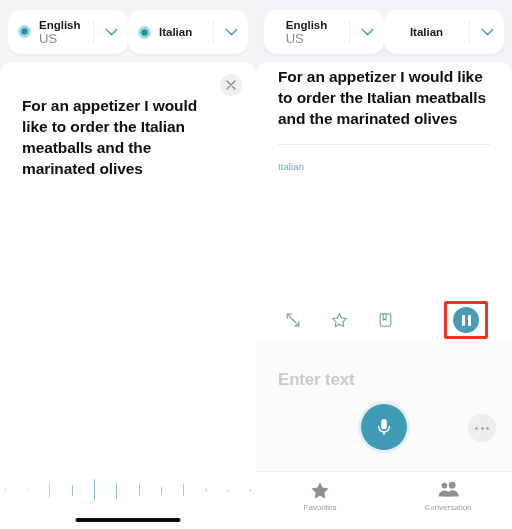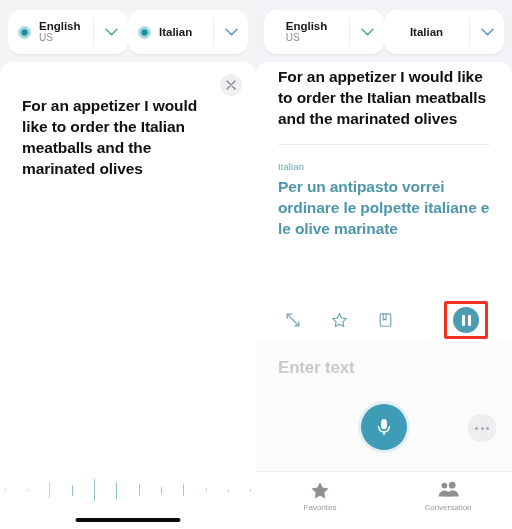--- a/index.html
+++ b/index.html
@@ -21,21 +21,21 @@
   .chip{
     background:#ffffff;border-radius:12px;height:44px;
     display:flex;align-items:center;flex:1;
     box-shadow:0 1px 2px rgba(0,0,0,.06);
     overflow:hidden;
   }
   .chip-main{flex:1;display:flex;align-items:center;gap:8px;padding-left:10px;min-width:0;}
   .chip.centered .chip-main{justify-content:center;padding-left:0;}
   .chip-texts{display:flex;flex-direction:column;line-height:1.05;min-width:0;}
   .lang-name{font-size:11.5px;font-weight:bold;color:#1a1a1c;white-space:nowrap;}
-  .lang-sub{font-size:10px;color:#8b8b90;white-space:nowrap;margin-top:1px;}
+  .lang-sub{font-size:13px;color:#8b8b90;white-space:nowrap;margin-top:1px;}
   .dot{
     width:13px;height:13px;border-radius:50%;flex:0 0 auto;
     background:radial-gradient(circle at 50% 50%, #1d8ea0 0%, #1d8ea0 24%, #9fd6de 45%, #cfeaef 100%);
   }
   .chip-div{width:1px;height:26px;background:#ececf0;flex:0 0 auto;}
   .chev{width:34px;display:flex;align-items:center;justify-content:center;flex:0 0 auto;}
   .chev svg{display:block;}
 
   
   .left-card{
@@ -84,21 +84,21 @@
     border:3px solid #f0321e;border-radius:2px;box-sizing:border-box;background:#fff;
   }
   .play-btn{
     position:relative;width:26px;height:26px;border-radius:50%;background:#4b9cb3;
     display:flex;align-items:center;justify-content:center;gap:3px;
   }
   .pbar{width:3px;height:11px;background:#ffffff;border-radius:1px;}
 
   
   .input-area{position:absolute;left:0;right:0;top:342px;bottom:58px;background:#fbfbfc;}
-  .enter-text{position:absolute;left:22px;top:16px;font-size:17px;font-weight:bold;color:#c9cace;letter-spacing:-.2px;}
+  .enter-text{position:absolute;left:22px;top:28px;font-size:17px;font-weight:bold;color:#c9cace;letter-spacing:-.2px;}
   .mic-btn{
     position:absolute;left:50%;transform:translateX(-50%);top:62px;
     width:46px;height:46px;border-radius:50%;background:#3f9cb6;
     display:flex;align-items:center;justify-content:center;
     box-shadow:0 0 0 3px rgba(63,156,182,.12);
   }
   .more-btn{
     position:absolute;right:16px;top:72px;width:28px;height:28px;border-radius:50%;
     background:#eeeef1;display:flex;align-items:center;justify-content:center;gap:2.5px;
   }
@@ -451,21 +451,20 @@
       </div>
     </div>
 
     <div class="result-card">
       <div class="res-block">
         <div class="res-text">For an appetizer I would like to order the Italian meatballs and the marinated olives</div>
       </div>
       <div class="res-sep"></div>
       <div class="res-block">
         <div class="res-label it">Italian</div>
-        <div class="res-text it">Per un antipasto vorrei ordinare le polpette italiane e le olive marinate</div>
       </div>
     </div>
 
     <div class="actions">
       <div class="act">
         <svg width="16" height="16" viewBox="0 0 16 16">
           <path d="M6.5 2.2 L2.2 2.2 L2.2 6.5" fill="none" stroke="#6fa3b3" stroke-width="1.2" stroke-linecap="round" stroke-linejoin="round"></path>
           <path d="M2.4 2.4 L8.2 8.2" stroke="#6fa3b3" stroke-width="1.2" stroke-linecap="round"></path>
           <path d="M13.8 9.5 L13.8 13.8 L9.5 13.8" fill="none" stroke="#6fa3b3" stroke-width="1.2" stroke-linecap="round" stroke-linejoin="round"></path>
           <path d="M13.6 13.6 L7.8 7.8" stroke="#6fa3b3" stroke-width="1.2" stroke-linecap="round"></path>

